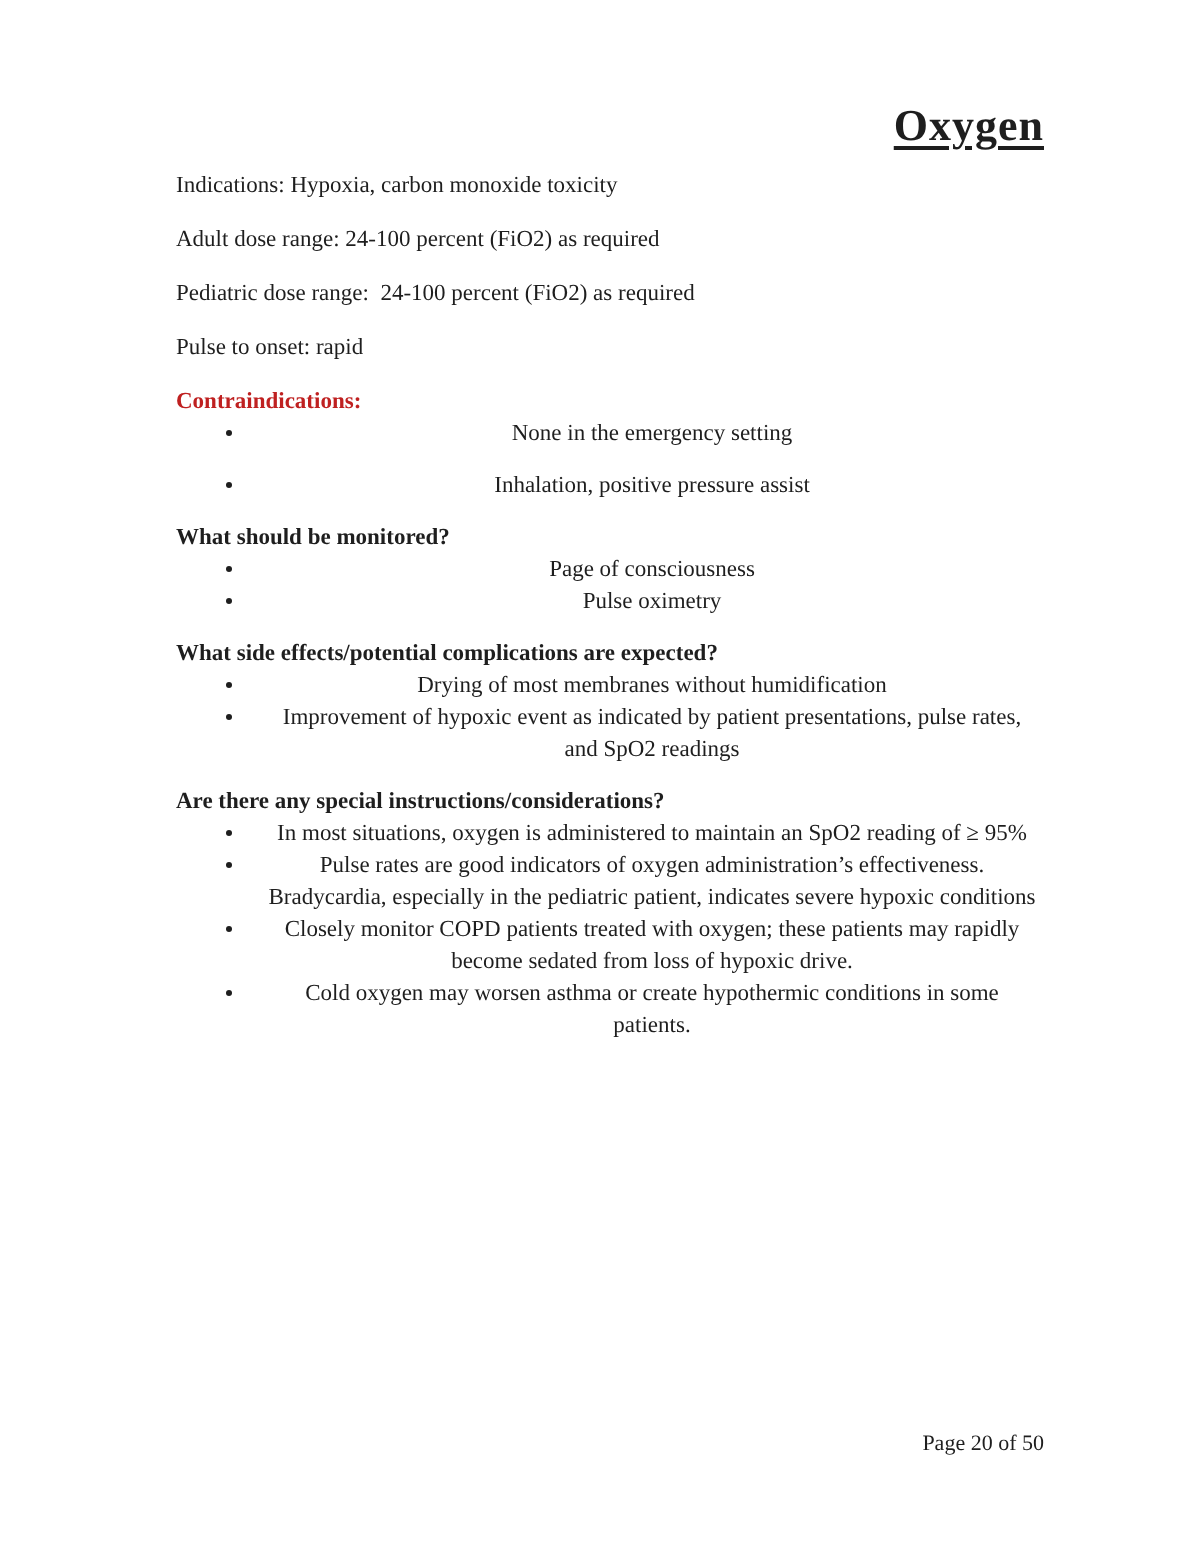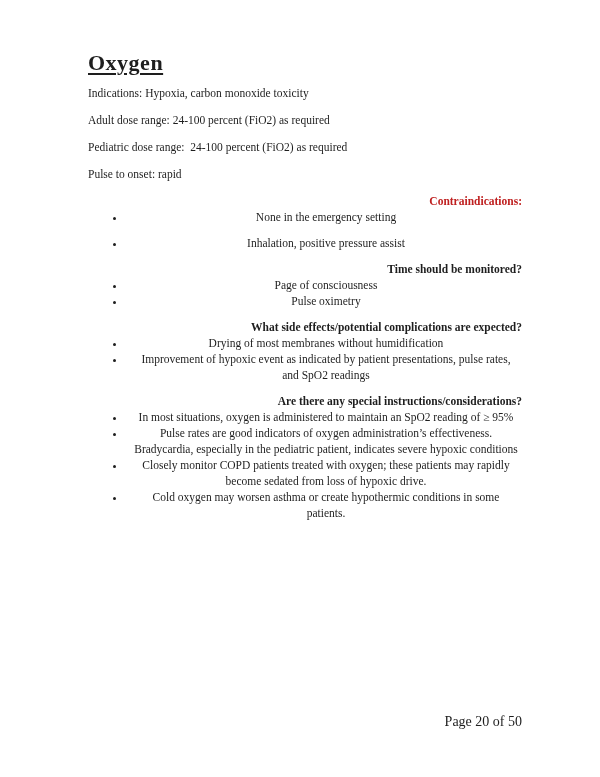--- a/index.html
+++ b/index.html
@@ -21,58 +21,57 @@
     position: absolute;
     top: 50px;
     left: 88px;
     width: 434px;
   }
   .doc-title {
     margin: 0 0 9px 0;
     font-size: 22px;
     line-height: 26px;
     font-weight: bold;
-    text-align: left;
+    text-align: right;
     text-decoration: underline;
     text-decoration-thickness: 2px;
     text-underline-offset: 3px;
     letter-spacing: 0.5px;
     font-family: Liberation Serif, serif;
   }
   .field {
     margin: 0 0 11px 0;
     font-size: 11.5px;
     line-height: 16px;
     white-space: pre-wrap;
   }
   .b { font-weight: normal; }
   .heading {
     margin: 0;
     font-size: 11.5px;
     line-height: 16px;
     font-weight: bold;
-    text-align: right;
   }
   .bullets {
     margin: 0 0 10px 0;
     padding: 0 0 0 38px;
     list-style: disc outside;
     text-align: center;
   }
   .bullets li {
     font-size: 11.5px;
     line-height: 16px;
     white-space: pre-line;
     padding-left: 4px;
   }
   .footer {
     position: absolute;
     right: 78px;
     bottom: 47px;
-    font-size: 14px;
+    font-size: 11px;
     line-height: 16px;
     white-space: pre;
     margin-left: 19px;
   }
 </style>
 </head>
 <body>
 
 <div class="page" style="color: rgb(30, 30, 30);">
   <div class="content">
@@ -94,21 +93,21 @@
       </ul>
     </div>
 
     <div class="section">
       <ul class="bullets">
         <li>Inhalation, positive pressure assist</li>
       </ul>
     </div>
 
     <div class="section">
-      <p class="heading">Time should be monitored?</p>
+      <p class="heading">What should be monitored?</p>
       <ul class="bullets">
         <li>Page of consciousness</li>
         <li>Pulse oximetry</li>
       </ul>
     </div>
 
     <div class="section">
       <p class="heading">What side effects/potential complications are expected?</p>
       <ul class="bullets">
         <li>Drying of most membranes without humidification</li>

